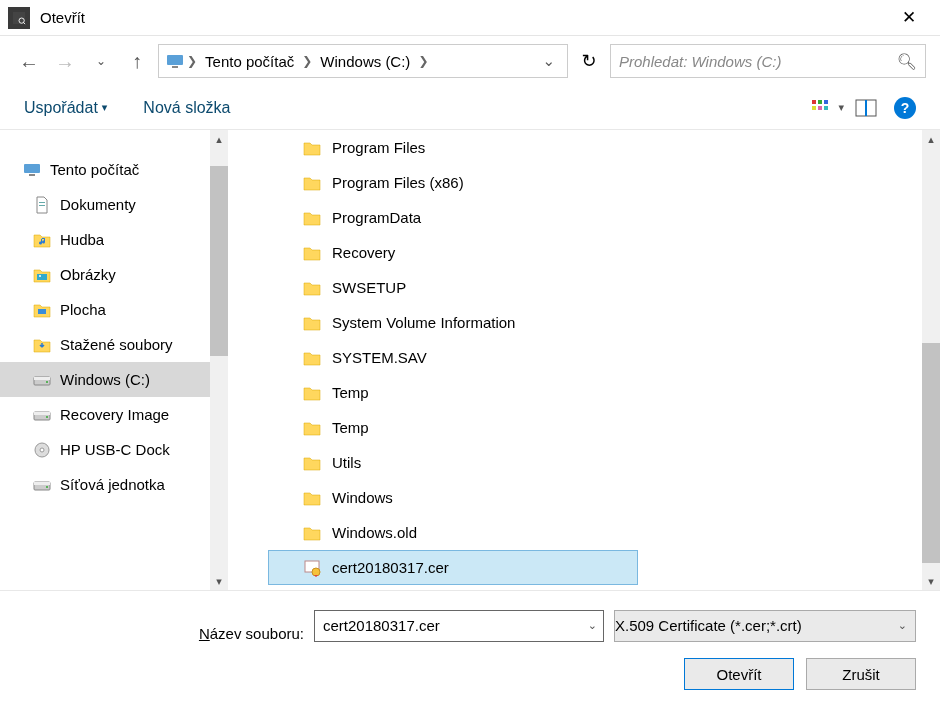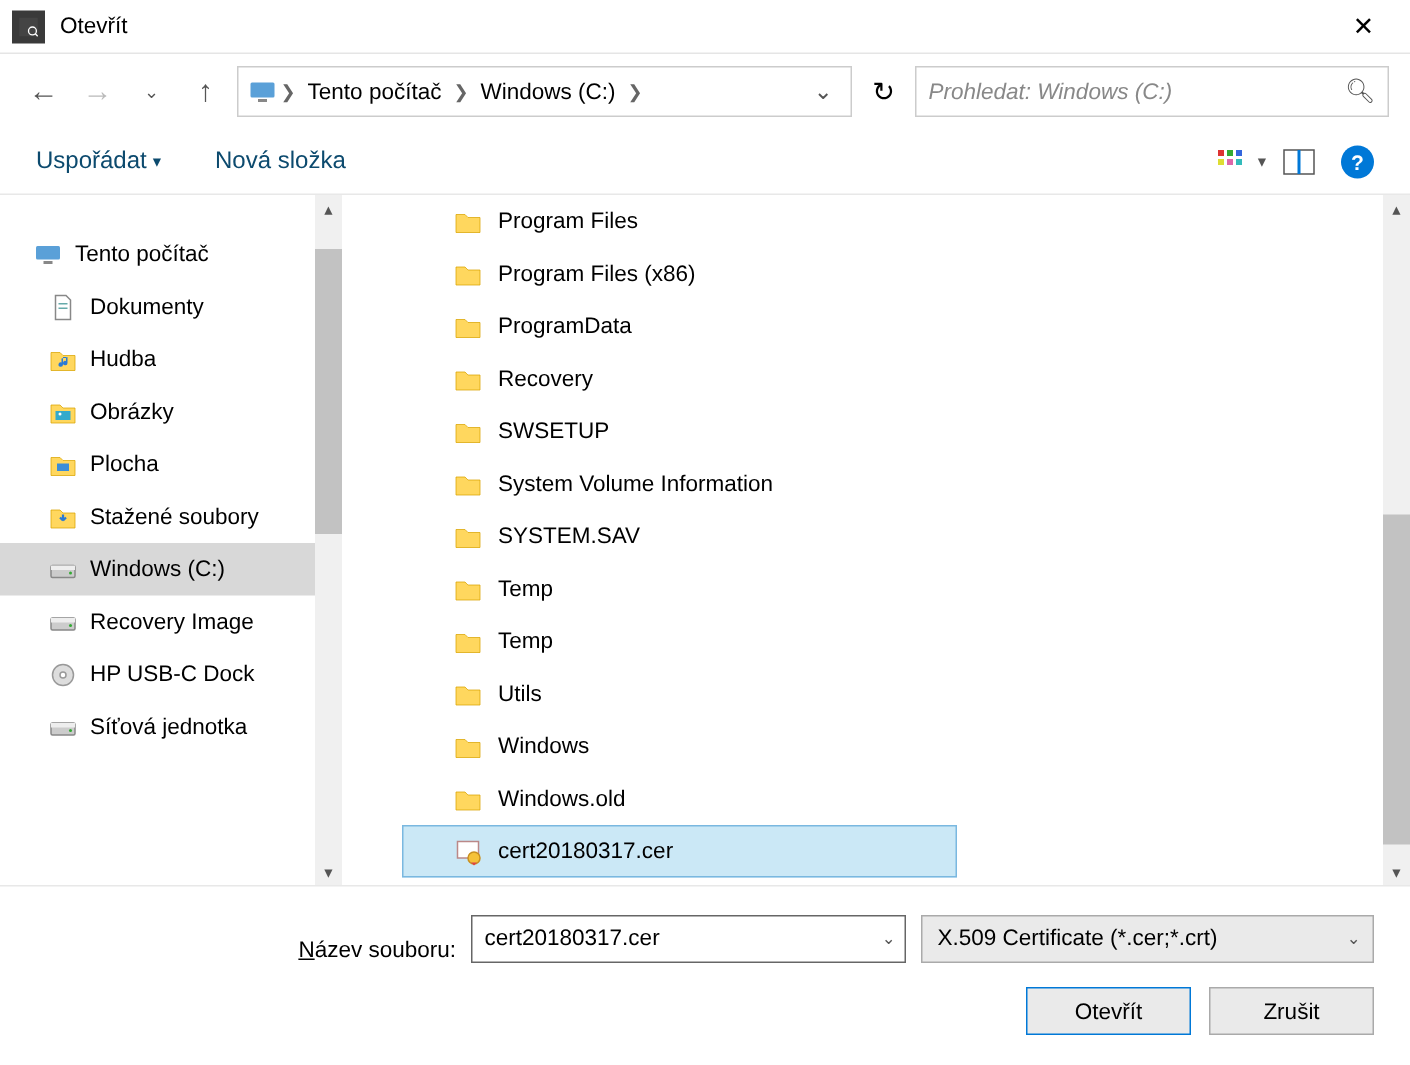--- a/index.html
+++ b/index.html
@@ -56,21 +56,21 @@
     .file-name{font-size:15px;}
     .folder-svg{fill:#ffd75e;stroke:#d9a400;stroke-width:0.5;}
 
     
     .bottom{border-top:1px solid #e8e8e8;padding:18px 24px 16px 24px;height:118px;}
     .bottom-row1{display:flex;align-items:center;gap:10px;margin-bottom:16px;}
     .bottom-label{font-size:15px;text-align:right;width:280px;margin-top:16px;}
     .filename-box{border:1px solid #666;height:32px;flex:0 0 290px;display:flex;align-items:center;padding:0 8px;position:relative;}
     .filename-box input{border:none;outline:none;flex:1;font-size:15px;}
     .filename-drop{position:absolute;right:6px;color:#555;font-size:11px;cursor:pointer;}
-    .filter-box{border:1px solid #aaa;background:#eaeaea;height:32px;flex:1;display:flex;align-items:center;padding:0 10px;position:relative;cursor:pointer;}
+    .filter-box{border:1px solid #aaa;background:#eaeaea;height:32px;flex:1;display:flex;align-items:center;padding:0 0;position:relative;cursor:pointer;}
     .filter-drop{position:absolute;right:8px;color:#555;font-size:11px;}
     .bottom-row2{display:flex;justify-content:flex-end;gap:12px;}
     .dlg-btn{border:1px solid #aaa;background:#eaeaea;height:32px;width:110px;display:flex;align-items:center;justify-content:center;font-size:15px;cursor:pointer;}
     .dlg-btn.primary{border:1px solid #0078d7;}
     .underline-first::first-letter{text-decoration:underline;}
 
     
     svg{display:block;}
   </style>
 </head>

